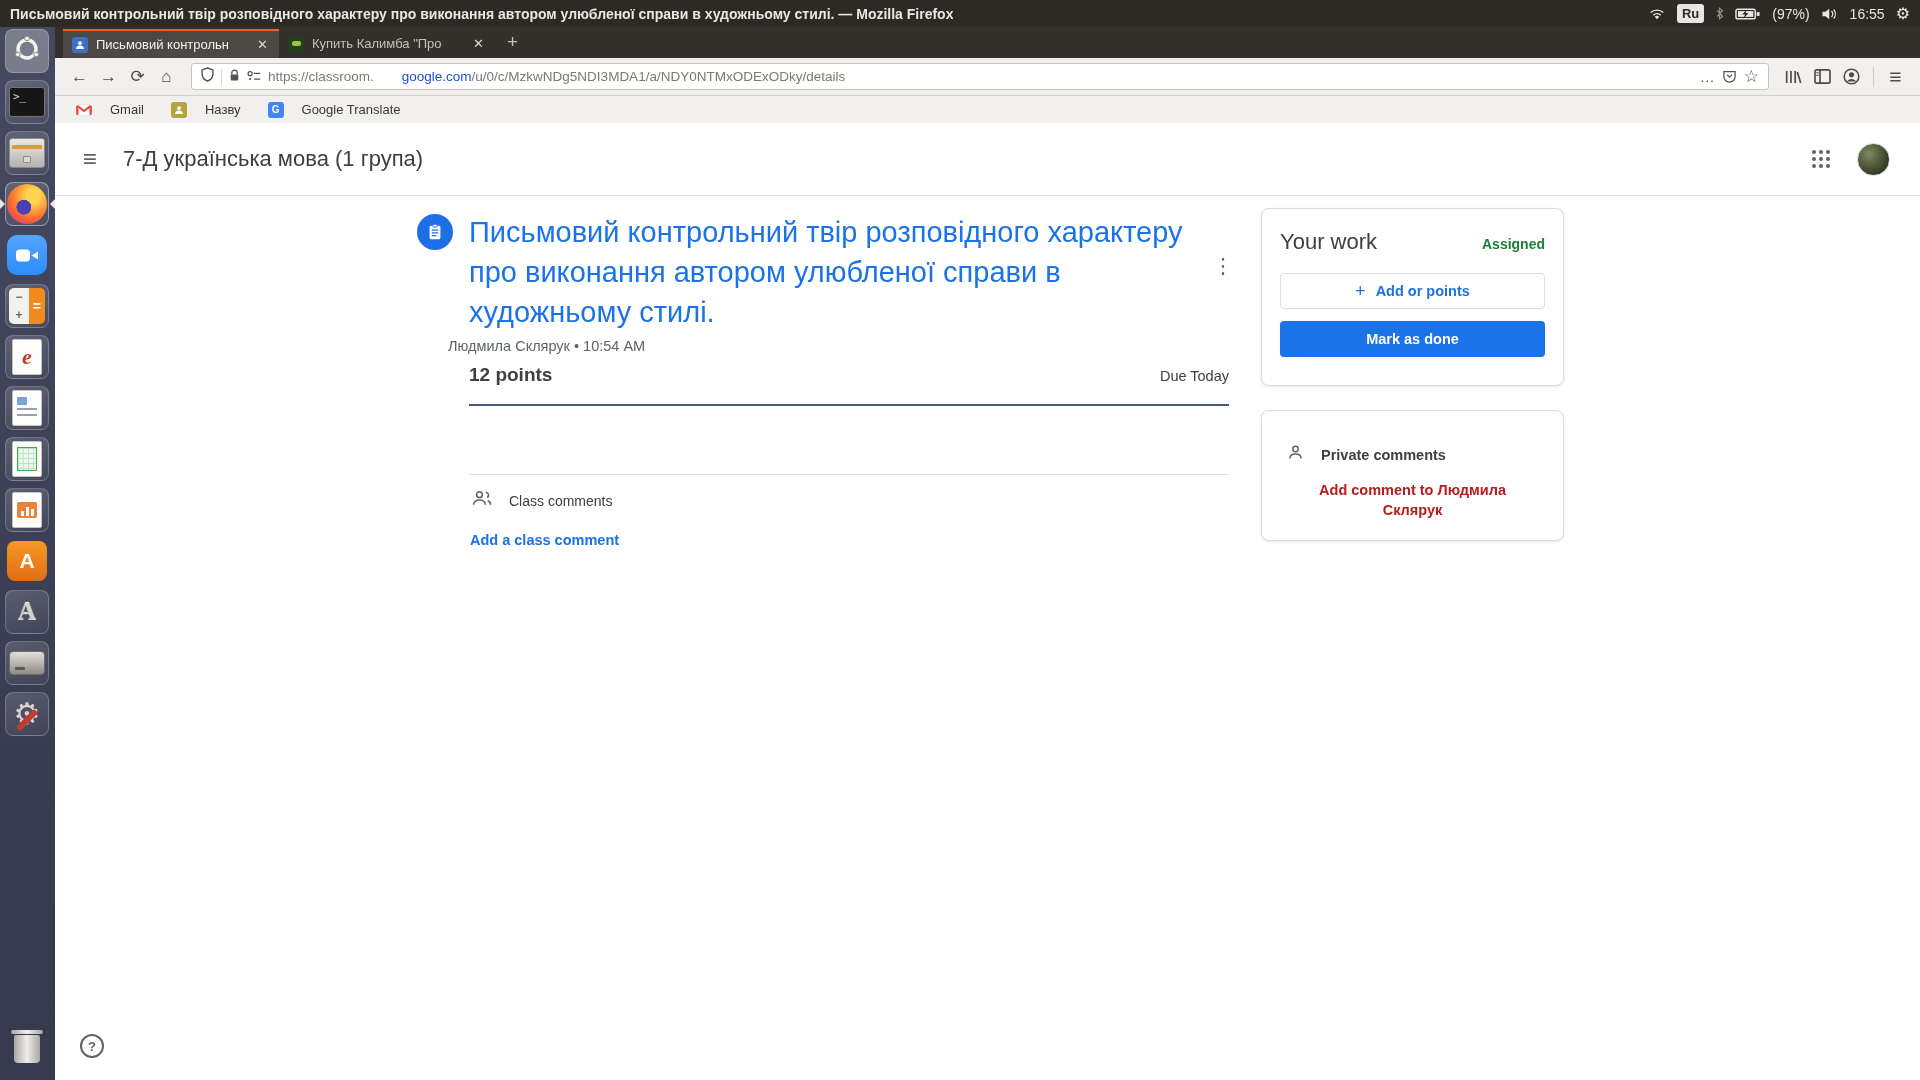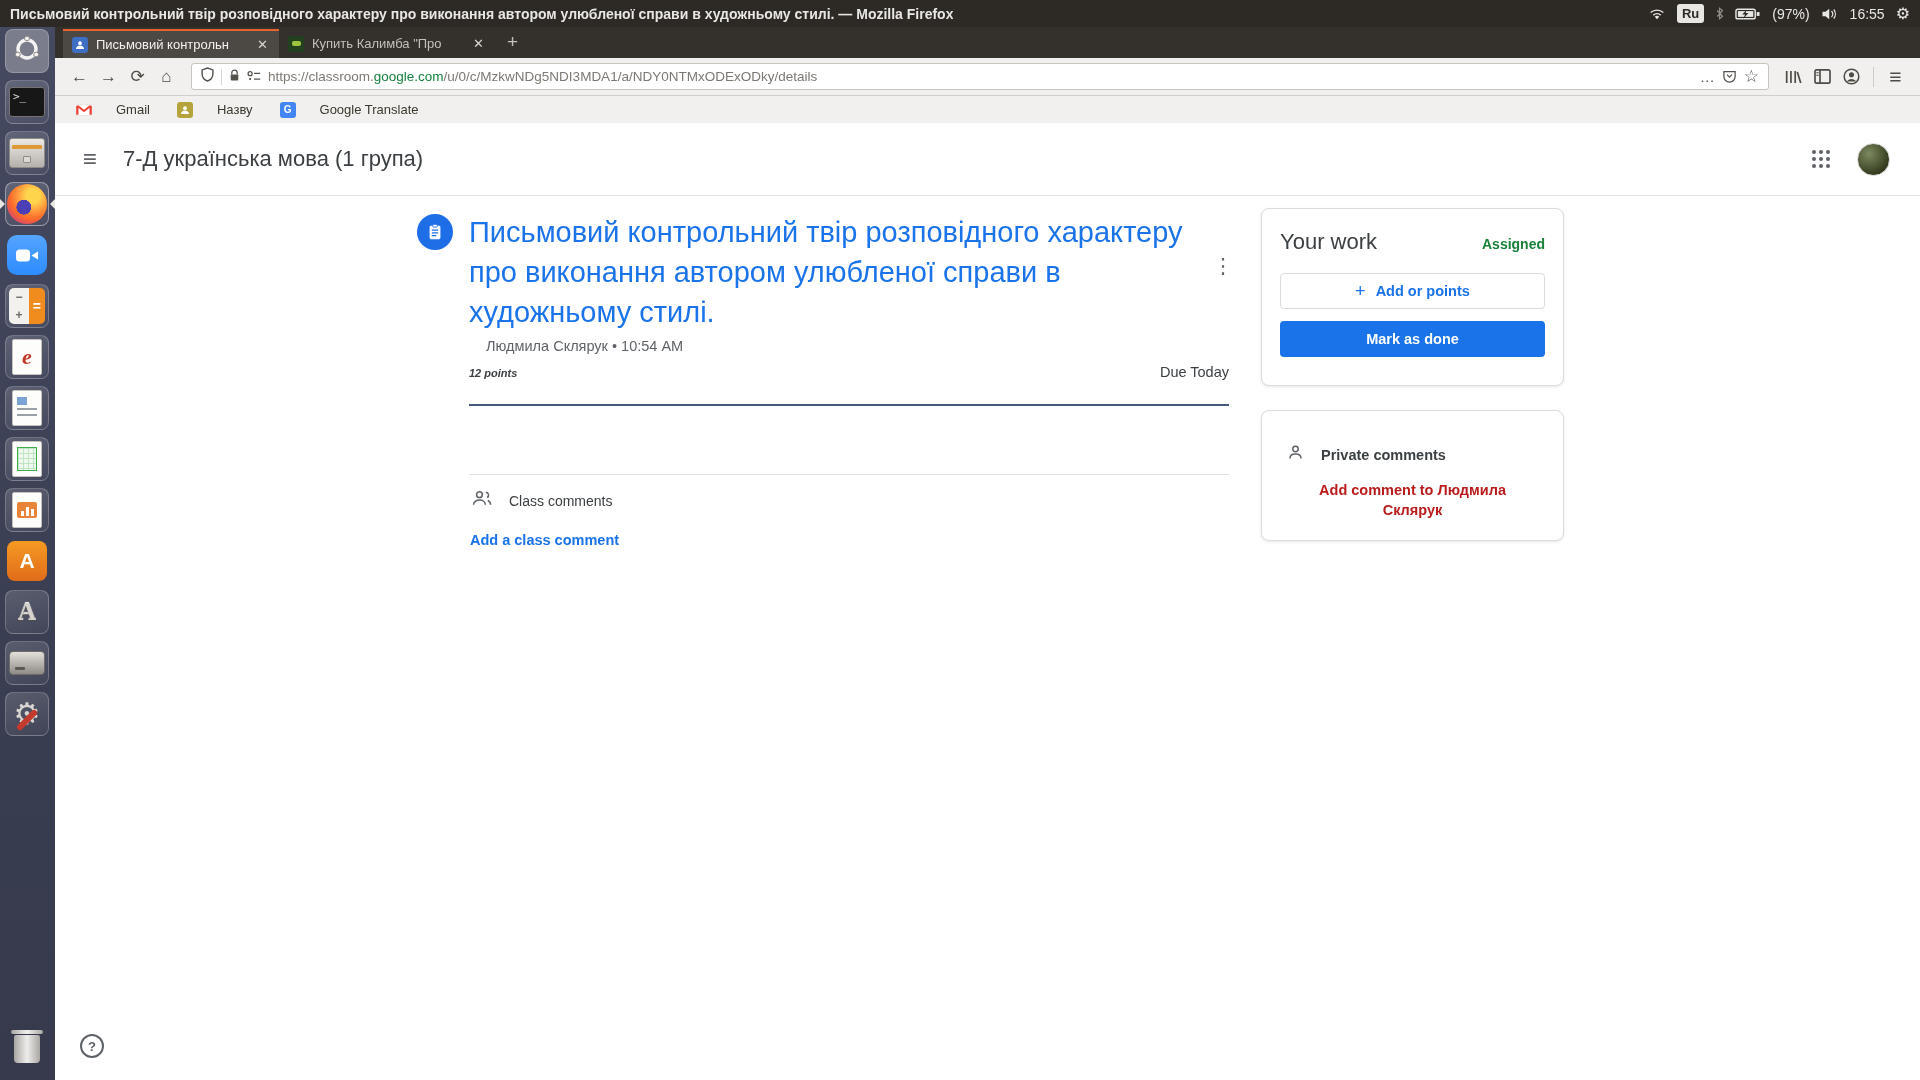--- a/index.html
+++ b/index.html
@@ -77,50 +77,50 @@
   .fav-shop { background:#23401f; }
   .fav-shop i { display:block; width:9px; height:5px; background:#9ec43e; border-radius:2px; }
   .newtab-btn { color:#c3c0bb; font-size:19px; margin:0 0 5px 12px; }
 
   .navbar { height:38px; background:#f2f0ee; border-bottom:1px solid #d2cec9; display:flex; align-items:center; padding:0 10px; }
   .nav-btn { width:29px; height:28px; display:flex; align-items:center; justify-content:center; color:#4f4c48; font-size:17px; border-radius:3px; }
   .urlbar { flex:1; height:27px; margin:0 10px; background:#fff; border:1px solid #c9c4bf; border-radius:3px;
             display:flex; align-items:center; padding:0 9px; gap:7px; }
   .url-sep { width:1px; height:16px; background:#d8d4d0; }
   .url-text { flex:1; font-size:13.5px; color:#7d7872; white-space:nowrap; overflow:hidden; }
-  .url-domain { color:#15803d; }
+  .url-domain { color:#1d4ed8;margin-left:28px; }
   .url-right-icon { color:#56524e; font-size:15px; display:flex; align-items:center; }
   .chrome-sep { width:1px; height:20px; background:#cfcbc6; margin:0 7px; }
 
   .bookmarksbar { height:27px; background:#f2f0ee; display:flex; align-items:center; gap:27px; padding:0 0 0 21px;
                   font-size:13px; color:#3b382f; }
-  .bookmark { display:flex; align-items:center; gap:24px; }
+  .bookmark { display:flex; align-items:center; gap:18px; }
   .bm-ico { width:16px; height:16px; border-radius:3px; display:flex; align-items:center; justify-content:center; flex:none;}
   .bm-school { background:#b5a33c; }
   .bm-translate { background:#4285f4; color:#fff; font-size:10px; font-weight:700; }
 
   
   .page { position:absolute; top:96px; left:0; right:0; bottom:0; background:#fff; }
   .cl-header { height:73px; border-bottom:1px solid #e3e3e3; display:flex; align-items:center; padding:0 30px 0 28px; }
   .cl-hamburger { font-size:24px; color:#5f6368; }
   .cl-course { margin-left:26px; font-size:22px; color:#3c4043; }
   .cl-header-right { margin-left:auto; display:flex; align-items:center; gap:27px; }
   .apps-grid { display:grid; grid-template-columns:repeat(3,4px); grid-auto-rows:4px; gap:3px; }
   .apps-grid span { width:4px; height:4px; border-radius:50%; background:#5f6368; }
   .avatar { width:33px; height:33px; border-radius:50%; background:radial-gradient(circle at 35% 32%, #7d8a60, #3a4224 65%, #20250f); border:1px solid #d7d7d7;}
 
   .cl-body { position:relative; height:884px; }
   .assign-icon { position:absolute; left:362px; top:18px; width:36px; height:36px; border-radius:50%;
                  background:#1e6ee8; display:flex; align-items:center; justify-content:center; }
   .assign-title { position:absolute; left:414px; top:16px; width:724px; font-size:29px; line-height:40px; color:#1a73e8; }
   .kebab { position:absolute; left:1154px; top:56px; width:28px; height:28px; display:flex; align-items:center;
            justify-content:center; color:#5f6368; font-size:21px; }
-  .author-line { position:absolute; left:431px; top:142px; font-size:14.5px; color:#5f6368; }
+  .author-line { position:absolute; left:393px; top:142px; font-size:14.5px; color:#5f6368; }
   .points-row { position:absolute; left:414px; top:168px; width:760px; display:flex; justify-content:space-between; align-items:baseline; }
-  .points { font-size:11px; font-weight:700; color:#3c4043;font-style:italic; }
+  .points { font-size:19px; font-weight:700; color:#3c4043; }
   .due { font-size:14.5px; color:#3c4043; }
   .divider-accent { position:absolute; left:414px; top:208px; width:760px; height:2px; background:#46587c; }
   .description { position:absolute; left:414px; top:222px; width:762px; font-size:14.5px; line-height:20px; color:#3c4043; }
   .divider-light { position:absolute; left:414px; top:278px; width:760px; height:1px; background:#e0e0e0; }
   .class-comments-row { position:absolute; left:416px; top:294px; display:flex; align-items:center; gap:16px; }
   .class-comments-label { font-size:14px; color:#3c4043; }
   .add-class-comment { position:absolute; left:415px; top:336px; font-size:14.5px; font-weight:700; color:#1a73e8; }
 
   .card { position:absolute; left:1206px; width:303px; background:#fff; border:1px solid #dadce0; border-radius:8px;
           box-shadow:0 1px 3px rgba(60,64,67,.12); }

